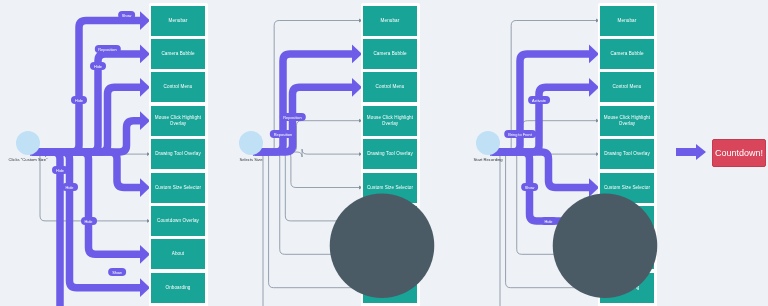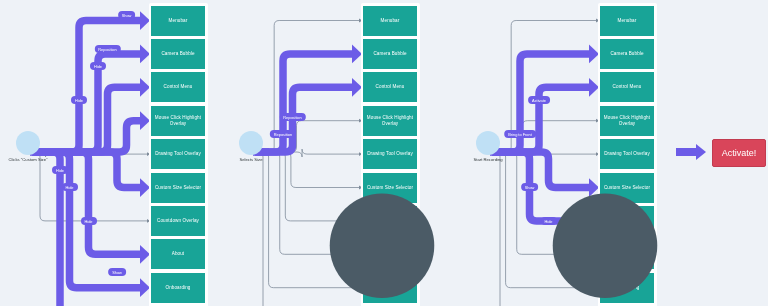--- a/index.html
+++ b/index.html
@@ -183,14 +183,14 @@
     <div class="msg-label" style="left: 98px; top: 66px; background: rgb(108, 92, 231);">Hide</div>
     <div class="msg-label" style="left: 107.5px; top: 49px; background: rgb(108, 92, 231);">Reposition</div>
     <div class="msg-label" style="left: 117px; top: 272px; background: rgb(108, 92, 231);">Show</div>
     <div class="msg-label" style="left: 126.5px; top: 15px; background: rgb(108, 92, 231);">Show</div>
     <div class="msg-label" style="left: 283px; top: 134px; background: rgb(108, 92, 231);">Reposition</div>
     <div class="msg-label" style="left: 292.5px; top: 117px; background: rgb(108, 92, 231);">Reposition</div>
     <div class="msg-label" style="left: 520px; top: 134px; background: rgb(108, 92, 231);">Bring to Front</div>
     <div class="msg-label" style="left: 529.5px; top: 187px; background: rgb(108, 92, 231);">Show</div>
     <div class="msg-label" style="left: 539px; top: 100px; background: rgb(108, 92, 231);">Activate</div>
     <div class="msg-label" style="left: 548.5px; top: 221px; background: rgb(108, 92, 231);">Hide</div>
-    <div class="rec-box" style="left: 712px; top: 139px; width: 52px; height: 26px; background: rgb(217, 69, 90);">Activate!</div>
+    <div class="rec-box" style="left: 712px; top: 139px; width: 52px; height: 26px; background: rgb(217, 69, 90);">Countdown!</div>
   </div>
 
 </body></html>

